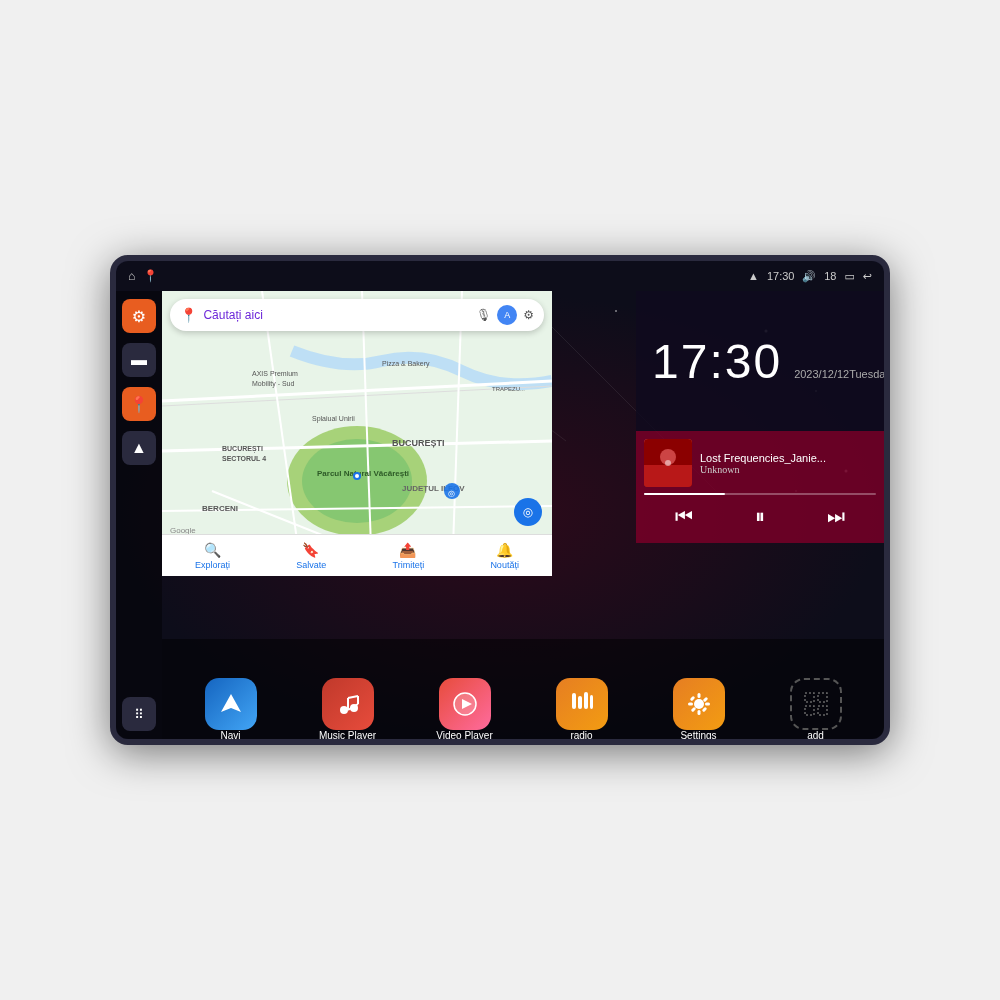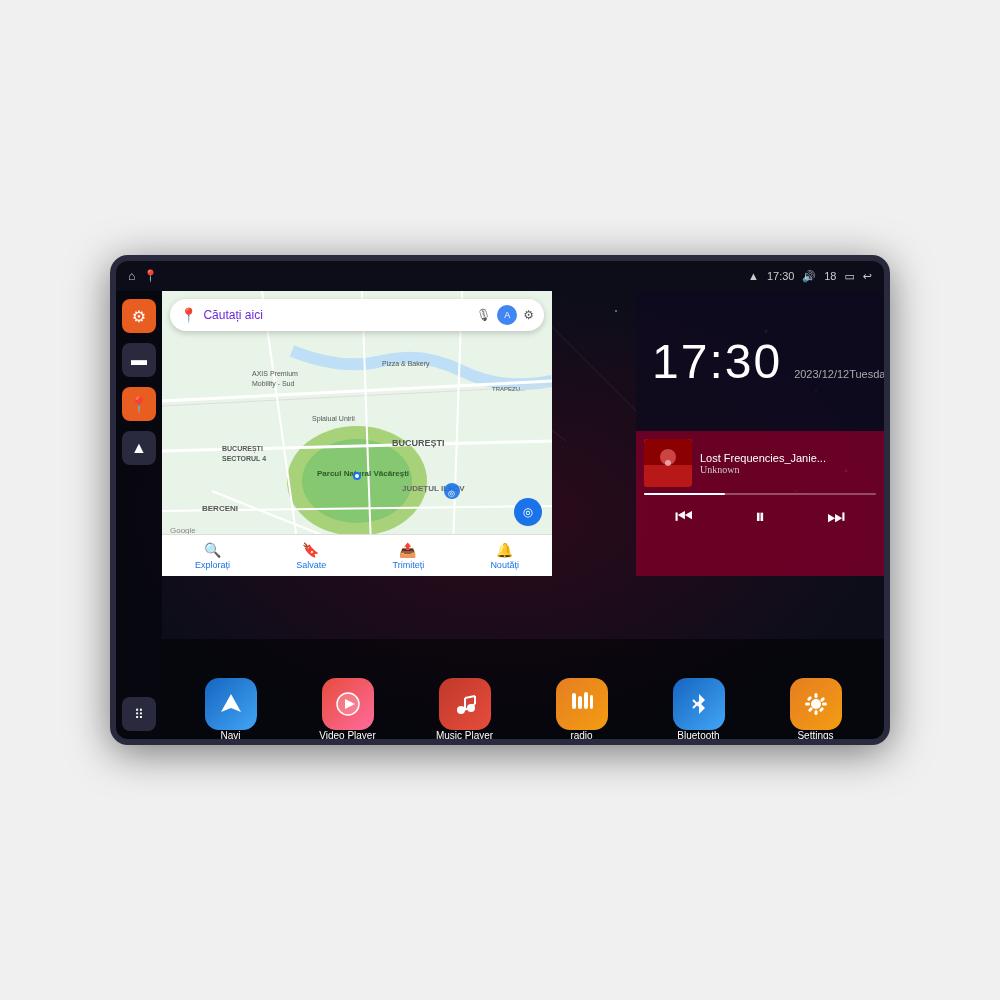--- a/index.html
+++ b/index.html
@@ -218,21 +218,21 @@
       font-size: 11px;
       line-height: 1.4;
     }
 
     
     .music-panel {
       position: absolute;
       right: 0;
       top: 140px;
       width: 248px;
-      height: 145px;
+      height: 112px;
       background: rgba(120,0,40,0.85);
       display: flex;
       flex-direction: column;
       padding: 8px;
       gap: 6px;
     }
     .music-top {
       display: flex;
       align-items: center;
       gap: 8px;
@@ -526,66 +526,55 @@
       <div class="app-item">
         <div class="app-icon icon-navi">
           <svg width="28" height="28" viewBox="0 0 28 28">
             <polygon points="14,4 24,22 14,18 4,22" fill="white"></polygon>
           </svg>
         </div>
         <span class="app-label">Navi</span>
       </div>
 
       <div class="app-item">
-        <div class="app-icon icon-video">
-          <svg width="28" height="28" viewBox="0 0 28 28">
-            <circle cx="14" cy="14" r="11" fill="rgba(255,255,255,0.2)" stroke="white" stroke-width="1.5"></circle>
-            <polygon points="11,9 21,14 11,19" fill="white"></polygon>
-          </svg>
-        </div>
-        <span class="app-label">Video Player</span>
-      </div>
-
-      <div class="app-item">
         <div class="app-icon icon-music">
           <svg width="28" height="28" viewBox="0 0 28 28">
             <circle cx="10" cy="20" r="4" fill="white"></circle>
             <circle cx="20" cy="18" r="4" fill="white"></circle>
             <line x1="14" y1="20" x2="24" y2="14" stroke="white" stroke-width="2"></line>
             <line x1="14" y1="20" x2="14" y2="8" stroke="white" stroke-width="2"></line>
             <line x1="14" y1="8" x2="24" y2="6" stroke="white" stroke-width="2"></line>
             <line x1="24" y1="6" x2="24" y2="14" stroke="white" stroke-width="2"></line>
           </svg>
         </div>
         <span class="app-label">Music Player</span>
       </div>
 
       <div class="app-item">
+        <div class="app-icon icon-video">
+          <svg width="28" height="28" viewBox="0 0 28 28">
+            <circle cx="14" cy="14" r="11" fill="rgba(255,255,255,0.2)" stroke="white" stroke-width="1.5"></circle>
+            <polygon points="11,9 21,14 11,19" fill="white"></polygon>
+          </svg>
+        </div>
+        <span class="app-label">Video Player</span>
+      </div>
+
+      <div class="app-item">
         <div class="app-icon icon-radio">
           <svg width="28" height="28" viewBox="0 0 28 28">
             <rect x="4" y="3" width="4" height="16" fill="white" rx="2"></rect>
             <rect x="10" y="6" width="4" height="13" fill="white" rx="2"></rect>
             <rect x="16" y="2" width="4" height="17" fill="white" rx="2"></rect>
             <rect x="22" y="5" width="3" height="14" fill="white" rx="2"></rect>
           </svg>
         </div>
         <span class="app-label">radio</span>
       </div>
 
-      <div class="app-item">
-        <div class="app-icon icon-bluetooth">
-          <svg width="28" height="28" viewBox="0 0 28 28">
-            <path d="M14 4 L20 10 L14 16 L14 4 Z" fill="white"></path>
-            <path d="M14 12 L20 18 L14 24 L14 12 Z" fill="white"></path>
-            <line x1="8" y1="10" x2="14" y2="16" stroke="white" stroke-width="2"></line>
-            <line x1="8" y1="18" x2="14" y2="12" stroke="white" stroke-width="2"></line>
-          </svg>
-        </div>
-        <span class="app-label">Bluetooth</span>
-      </div>
 
 
       <div class="app-item">
         <div class="app-icon icon-settings">
           <svg width="28" height="28" viewBox="0 0 28 28">
             <circle cx="14" cy="14" r="5" fill="white"></circle>
             <g fill="white">
               <rect x="12.5" y="3" width="3" height="5" rx="1.5"></rect>
               <rect x="12.5" y="20" width="3" height="5" rx="1.5"></rect>
               <rect x="3" y="12.5" width="5" height="3" rx="1.5"></rect>
@@ -593,17 +582,28 @@
               <rect x="6" y="6" width="3" height="5" rx="1.5" transform="rotate(45 7.5 8.5)"></rect>
               <rect x="18" y="17" width="3" height="5" rx="1.5" transform="rotate(45 19.5 19.5)"></rect>
               <rect x="6" y="18" width="5" height="3" rx="1.5" transform="rotate(-45 8.5 19.5)"></rect>
               <rect x="18" y="8" width="5" height="3" rx="1.5" transform="rotate(-45 20.5 9.5)"></rect>
             </g>
           </svg>
         </div>
         <span class="app-label">Settings</span>
       </div>
 
+      <div class="app-item">
+        <div class="app-icon icon-add">
+          <svg width="28" height="28" viewBox="0 0 28 28">
+            <rect x="3" y="3" width="9" height="9" fill="none" stroke="#666" stroke-width="1.5" stroke-dasharray="2,2"></rect>
+            <rect x="16" y="3" width="9" height="9" fill="none" stroke="#666" stroke-width="1.5" stroke-dasharray="2,2"></rect>
+            <rect x="3" y="16" width="9" height="9" fill="none" stroke="#666" stroke-width="1.5" stroke-dasharray="2,2"></rect>
+            <rect x="16" y="16" width="9" height="9" fill="none" stroke="#666" stroke-width="1.5" stroke-dasharray="2,2"></rect>
+          </svg>
+        </div>
+        <span class="app-label">add</span>
+      </div>
 
     </div>
 
   </div>
 </div>
 
 </body></html>

